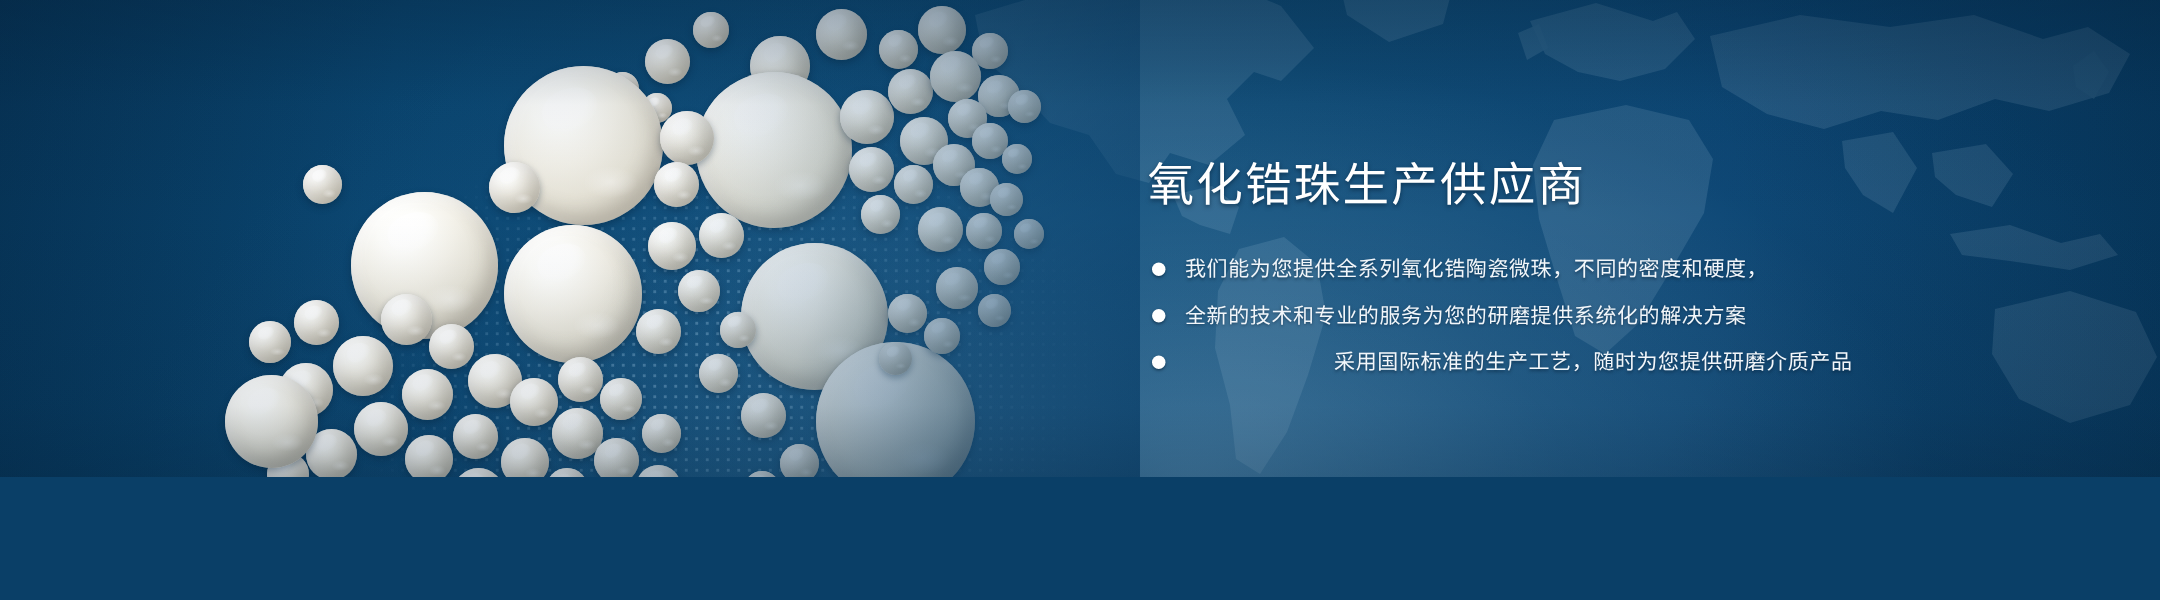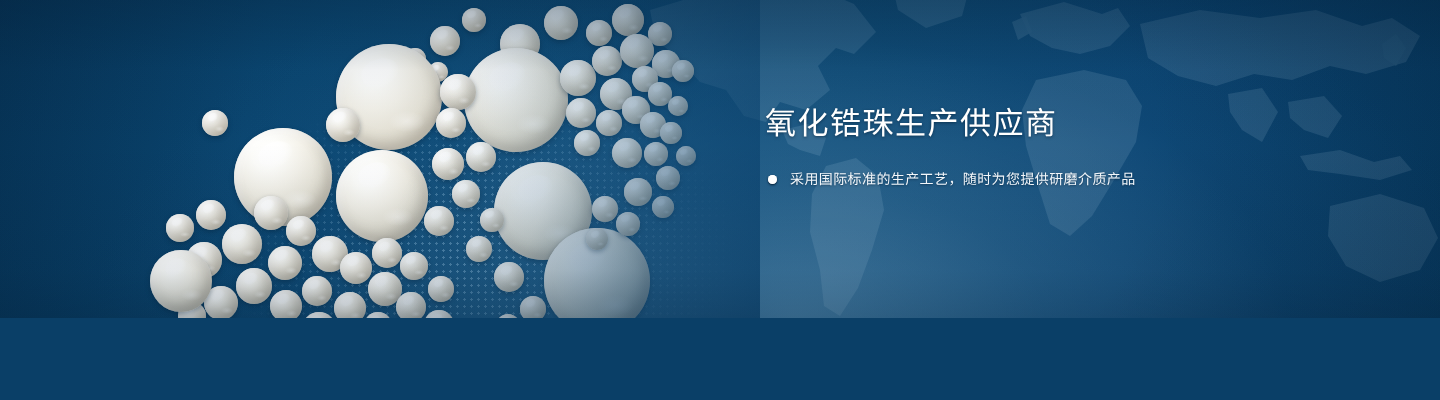--- a/index.html
+++ b/index.html
@@ -158,21 +158,21 @@
   .bullet{
     position:relative;
     padding-left:25px;
     margin-bottom:9px;
     font-size:14px;
     line-height:22px;
     letter-spacing:.4px;
     color:#f2f6fa;
     text-shadow:0 1px 2px rgba(2,24,44,0.5);
   }
-  .bullet:last-child{margin-bottom:13px;}
+  .bullet:last-child{margin-bottom:13px;text-align:right;}
   .dot{
     position:absolute;
     left:3px;top:7px;
     width:9px;height:9px;
     border-radius:50%;
     background:#ffffff;
     box-shadow:0 1px 2px rgba(2,24,44,0.55);
   }
   .bullet .line2{display:block;}
 </style>
@@ -325,22 +325,27 @@
 
   <div class="bg-topshade"></div>
 
   <div class="copy">
     <h1 class="headline">氧化锆珠生产供应商</h1>
 
     <ul class="bullets">
 
       <li class="bullet">
         <span class="dot"></span>
+        <span>我们能为您提供全系列氧化锆陶瓷微珠，不同的密度和硬度，</span>
       </li>
 
+      <li class="bullet">
+        <span class="dot"></span>
+        <span>全新的技术和专业的服务为您的研磨提供系统化的解决方案</span>
+      </li>
 
       <li class="bullet">
         <span class="dot"></span>
         <span>采用国际标准的生产工艺，随时为您提供研磨介质产品</span>
       </li>
 
     </ul>
   </div>
 
 </div>

